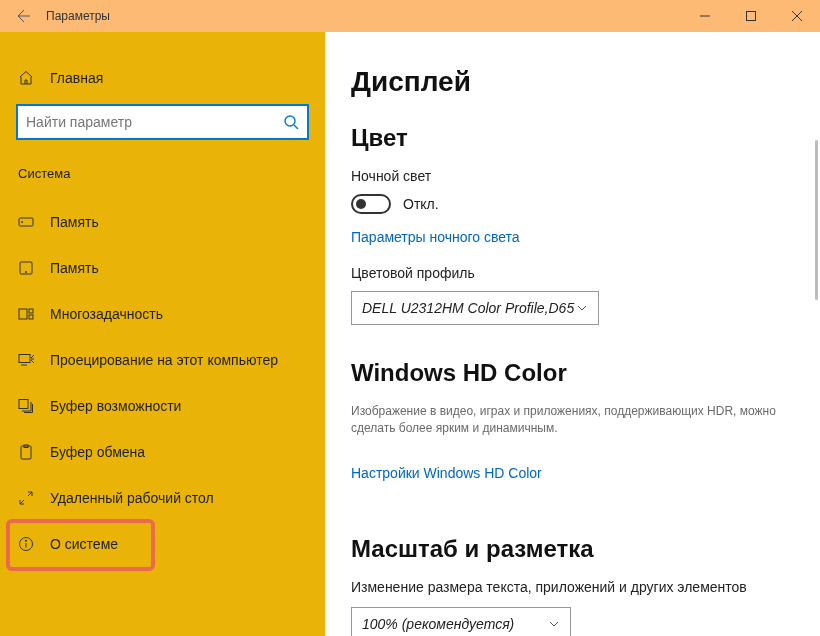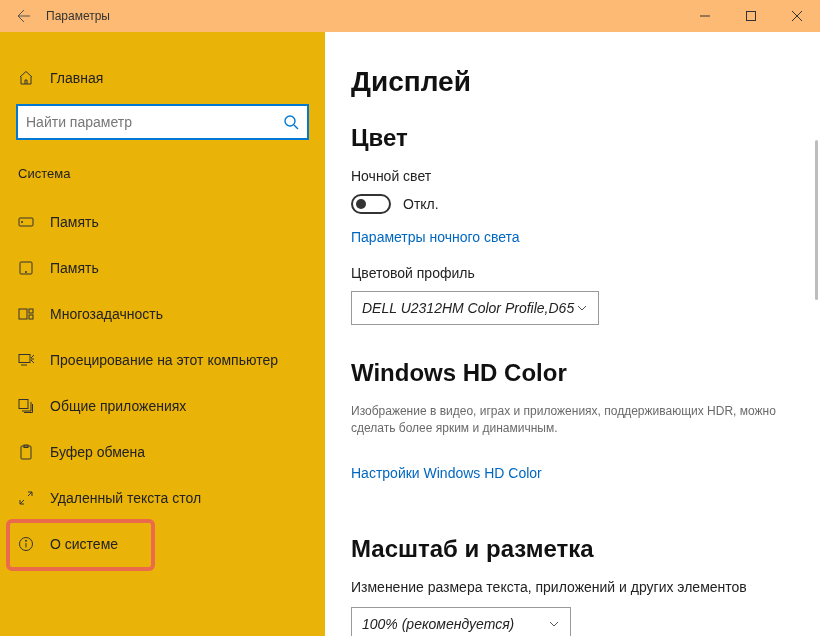--- a/index.html
+++ b/index.html
@@ -146,35 +146,35 @@
           <path d="M13 6 L16 3 M13 8 L16 11 M13 7 H16"></path>
         </svg>
       <span class="label">Проецирование на этот компьютер</span>
     </div>
     <div class="nav-item">
       <svg viewBox="0 0 16 16" fill="none" stroke="#333" stroke-width="1">
           <rect x="1" y="1.5" width="9" height="9"></rect>
           <path d="M4 13 H13 V4"></path>
           <path d="M14.5 6 L14.5 14.5 L6 14.5"></path>
         </svg>
-      <span class="label">Общие приложениях</span>
+      <span class="label">Буфер возможности</span>
     </div>
     <div class="nav-item">
       <svg viewBox="0 0 16 16" fill="none" stroke="#333" stroke-width="1">
           <rect x="3" y="2" width="10" height="13" rx="1"></rect>
           <rect x="6" y="1" width="4" height="2.5"></rect>
         </svg>
       <span class="label">Буфер обмена</span>
     </div>
     <div class="nav-item">
       <svg viewBox="0 0 16 16" fill="none" stroke="#333" stroke-width="1">
           <path d="M6 10 L2 14 M2 10 V14 H6"></path>
           <path d="M10 6 L14 2 M14 6 V2 H10"></path>
         </svg>
-      <span class="label">Удаленный текста стол</span>
+      <span class="label">Удаленный рабочий стол</span>
     </div>
     <div class="nav-item highlighted">
       <svg viewBox="0 0 16 16" fill="none" stroke="#333" stroke-width="1">
           <circle cx="8" cy="8" r="6.5"></circle>
           <path d="M8 7 V11.5"></path>
           <circle cx="8" cy="4.8" r="0.6" fill="#333"></circle>
         </svg>
       <span class="label">О системе</span>
       <div class="highlight-box"></div>
     </div>

